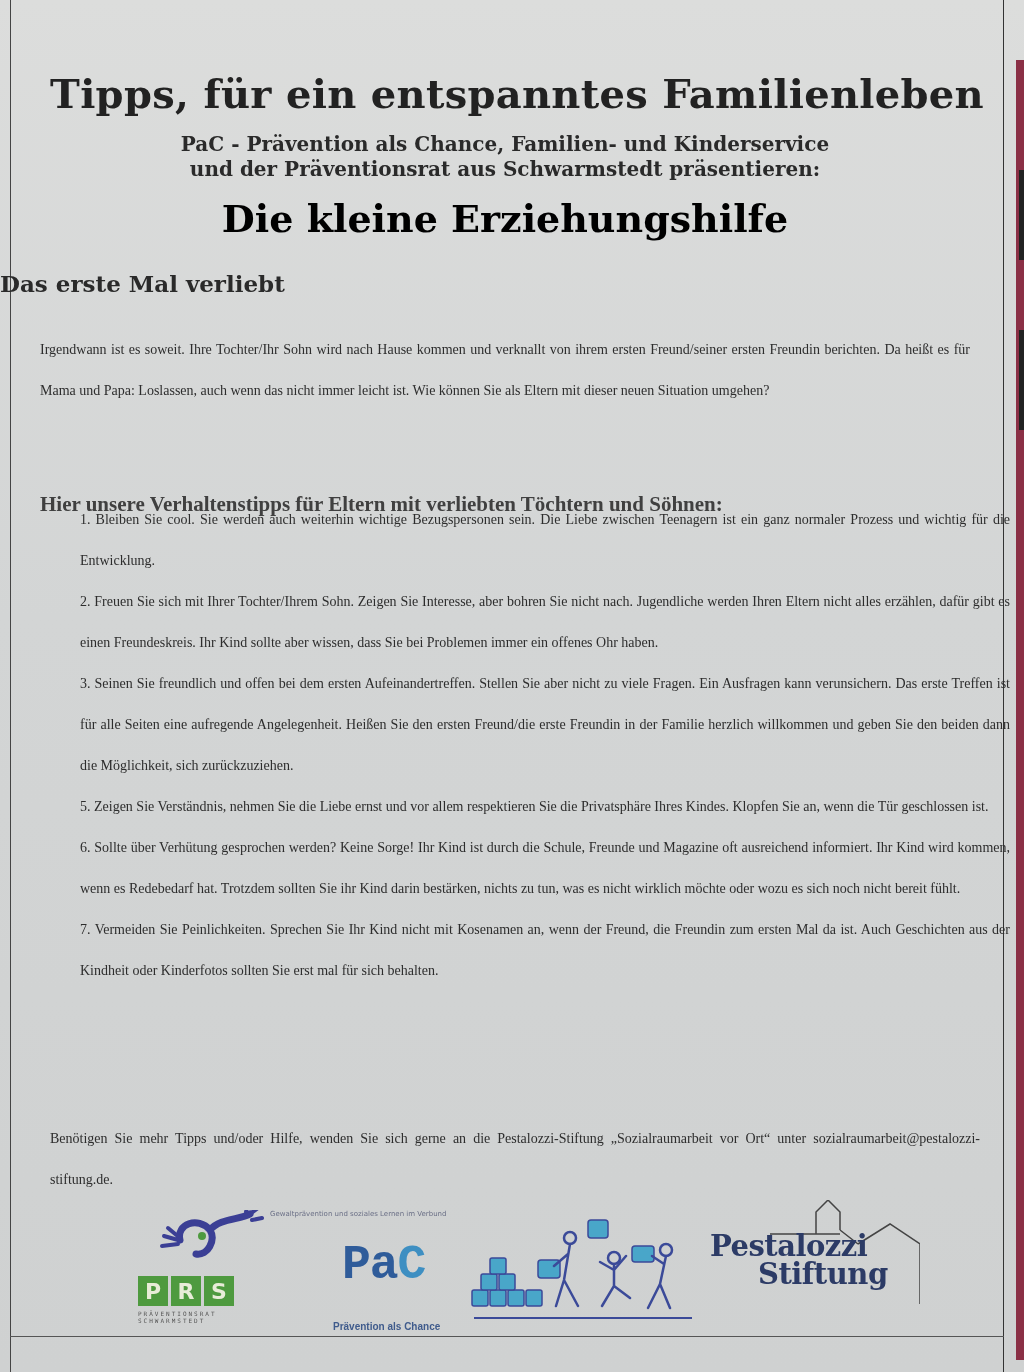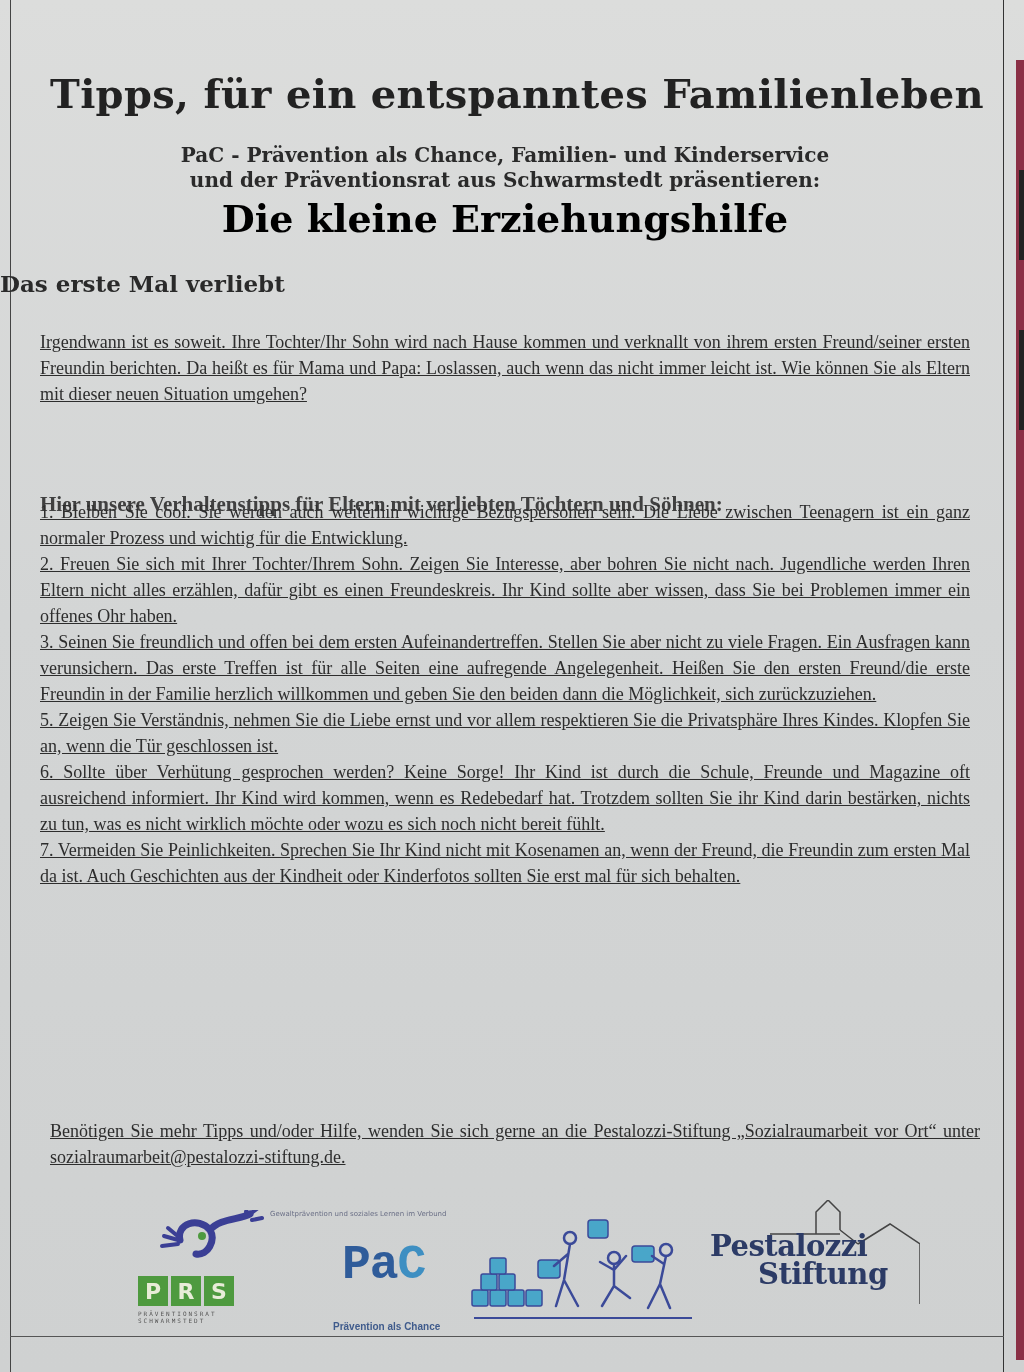--- a/index.html
+++ b/index.html
@@ -30,43 +30,41 @@
     .title {
       position: absolute; left: 0; width: 1010px; top: 70px;
       text-align: center; font-weight: bold; font-size: 40px; letter-spacing: 0.3px;
       color: #222;
       margin-left: 12px;
     }
     .subtitle {
       position: absolute; left: 0; width: 1010px; top: 132px;
       text-align: center; font-weight: bold; font-size: 20px; line-height: 25px;
       color: #2a2a2a;
-      margin-top: 11px;
     }
     .heading {
       position: absolute; left: 0; width: 1010px; top: 196px;
       text-align: center; font-weight: bold; font-size: 38px; color: #000000;
     }
     .subheading {
       position: absolute; left: 0; width: 1010px; top: 270px;
       font-weight: bold; font-size: 23px; color: #2a2a2a;
     }
     .body {
       position: absolute; left: 40px; width: 930px;
       font-family: "Liberation Serif", serif;
-      font-size: 18px; line-height: 26px; color: #2d2d2d;
+      font-size: 14px; line-height: 41px; color: #2d2d2d;
       text-align: justify;
-      text-decoration: underline;
     }
     .intro { top: 329px; }
     .tips-head {
       position: absolute; left: 40px; top: 468px; width: 930px;
       font-family: "Liberation Serif", serif; font-weight: bold; font-size: 21px; color: #404040; margin-top: 24px;
     }
-    .tips { top: 499px; }
+    .tips { top: 499px; margin-left: 40px; }
     .tips p { margin: 0; }
     .footer { top: 1118px; left: 50px; }
     .logos {
       position: absolute; left: 130px; top: 1200px; width: 800px; height: 140px;
     }
     .logo { position: absolute; }
     .prs { left: 8px; top: 18px; }
     .prs-boxes { display: flex; gap: 3px; position: absolute; left: 0; top: 58px; }
     .prs-box {
       width: 30px; height: 30px; background: #4e9a3f; color: #e8ecd8;

